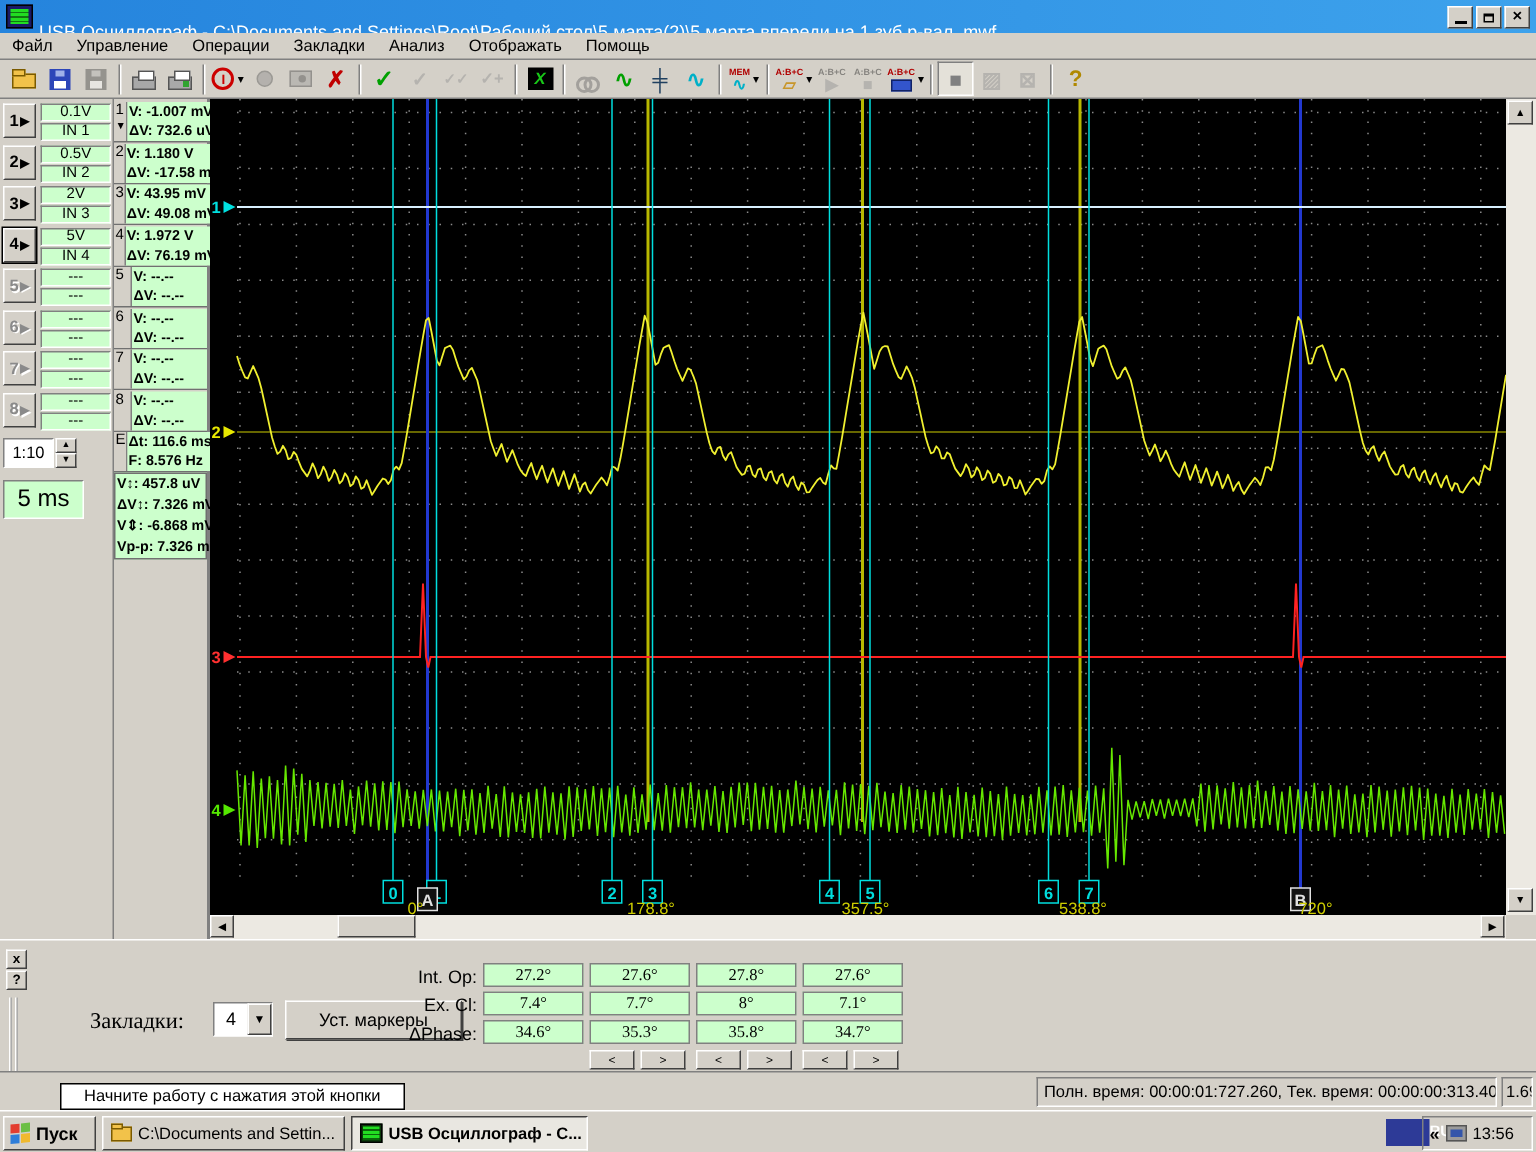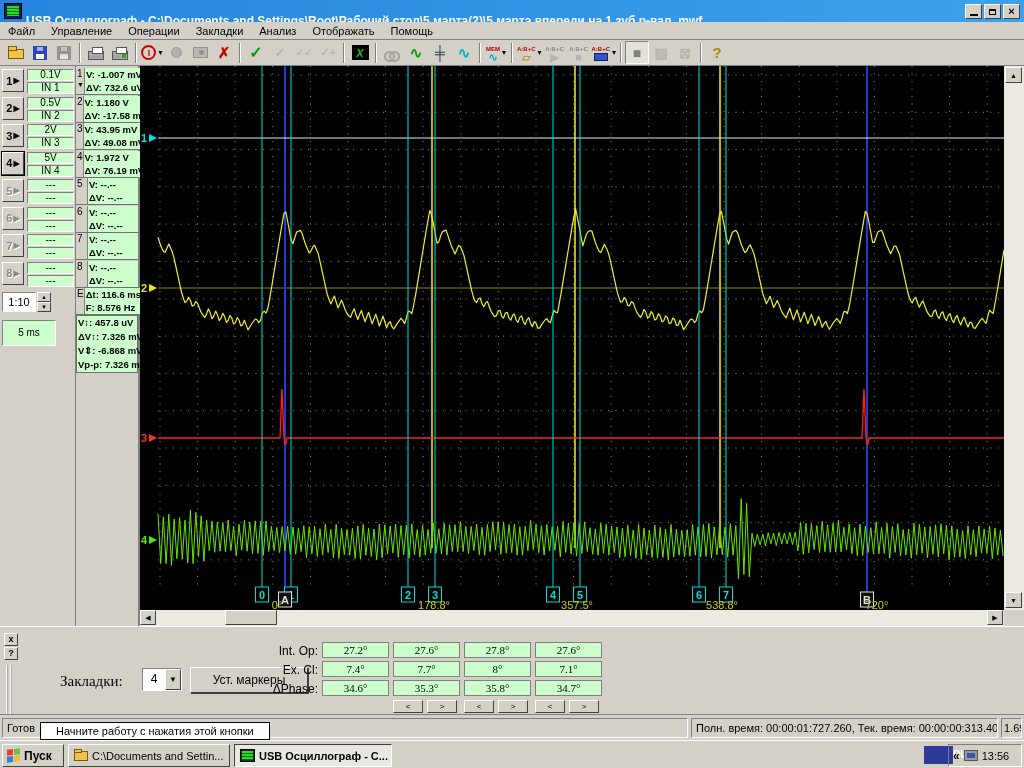--- a/index.html
+++ b/index.html
@@ -6,21 +6,21 @@
   *{box-sizing:border-box;}
   .screen{position:relative;width:1024px;height:768px;background:#d4d0c8;
     font-family:"Liberation Sans",sans-serif;font-size:11px;color:#000;overflow:hidden;}
   
   .titlebar{position:absolute;left:0;top:0;width:1024px;height:22px;
     background:linear-gradient(90deg,#2584dd,#3da2ec);display:flex;align-items:center;padding:0 2px;}
   .app-icon{width:18px;height:16px;margin:0 4px 0 2px;background:#1a1a66;border:1px solid #000;
     display:flex;align-items:center;justify-content:center;}
   .app-icon i{display:block;width:12px;height:10px;background:
     repeating-linear-gradient(180deg,#22dd22 0 2px,#117711 2px 3px);}
-  .title-text{color:#fff;font-weight:bold;font-size:12px;white-space:nowrap;overflow:hidden;flex:1;margin-top:20px;}
+  .title-text{color:#fff;font-weight:normal;font-size:12px;white-space:nowrap;overflow:hidden;flex:1;margin-top:20px;}
   .winbtns{display:flex;gap:2px;margin-right:2px;}
   .winbtn{width:17px;height:15px;background:#d4d0c8;border:1px solid;
     border-color:#fff #404040 #404040 #fff;display:flex;align-items:center;justify-content:center;
     font-size:11px;font-weight:bold;line-height:10px;}
   .winbtn .mini-line{width:8px;height:2px;background:#000;margin-top:8px;}
   .winbtn .mini-rest{width:7px;height:6px;border:1px solid #000;border-top:2px solid #000;margin-top:2px;}
   
   .menubar{position:absolute;left:0;top:22px;width:1024px;height:18px;display:flex;align-items:center;
     border-bottom:1px solid #808080;background:#d4d0c8;}
   .menu-item{padding:2px 8px;}
@@ -67,21 +67,21 @@
   .chvals{position:absolute;left:27px;top:0;width:47px;}
   .chval{height:12px;margin-top:1px;background:#ccffcc;border:1px solid;border-color:#808080 #fff #fff #808080;
     text-align:center;font-size:10px;line-height:10px;}
   .spinrow{position:absolute;left:2px;top:226px;width:60px;height:20px;display:flex;}
   .spintext{width:34px;height:20px;background:#fff;border:1px solid;border-color:#808080 #fff #fff #808080;
     text-align:center;line-height:18px;font-size:11px;}
   .spinarrows{display:flex;flex-direction:column;margin-left:1px;}
   .spinarrows b{width:14px;height:10px;background:#d4d0c8;border:1px solid;
     border-color:#fff #404040 #404040 #fff;font-size:6px;line-height:8px;text-align:center;}
   .timebox{position:absolute;left:2px;top:254px;width:54px;height:26px;background:#ccffcc;
-    border:1px solid;border-color:#808080 #fff #fff #808080;text-align:center;line-height:24px;font-size:10px;}
+    border:1px solid;border-color:#808080 #fff #fff #808080;text-align:center;line-height:24px;font-size:16px;}
   .measpanel{position:absolute;left:76px;top:0;width:64px;height:560px;background:#d4d0c8;border-right:2px solid #808080;}
   .mrow{position:absolute;left:0;width:62px;height:27px;display:flex;border-bottom:1px solid #707070;}
   .mnum{width:12px;background:#d4d0c8;border-right:1px solid #808080;font-size:10px;padding-left:1px;line-height:11px;}
   .mvals{flex:1;background:#ccffcc;font-size:9.5px;font-weight:bold;line-height:13px;padding:0 1px;white-space:nowrap;}
   .mstats{position:absolute;left:0;top:249px;width:62px;height:58px;background:#ccffcc;
     border:1px solid #707070;font-size:9.5px;font-weight:bold;line-height:14px;padding:0 1px;white-space:nowrap;}
   
   .plot{position:absolute;left:140px;top:0;width:884px;height:560px;}
   .plot svg{position:absolute;left:0;top:0;}
   .vscroll{position:absolute;left:864px;top:0;width:20px;height:544px;background:#ece9e2;}
@@ -502,21 +502,20 @@
     <span class="cyl-label">Закладки:</span>
     <span class="cyl-select">
       <span>4</span>
       <b>▼</b>
     </span>
     <span class="set-markers">Уст. маркеры</span>
     <span id="ptable"><span class="ptable-label" style="left: 248px; top: 17px;">Int. Op:</span><span class="ptable-cell" style="left: 322px; top: 15px;">27.2°</span><span class="ptable-cell" style="left: 393px; top: 15px;">27.6°</span><span class="ptable-cell" style="left: 464px; top: 15px;">27.8°</span><span class="ptable-cell" style="left: 535px; top: 15px;">27.6°</span><span class="ptable-label" style="left: 248px; top: 36px;">Ex. Cl:</span><span class="ptable-cell" style="left: 322px; top: 34px;">7.4°</span><span class="ptable-cell" style="left: 393px; top: 34px;">7.7°</span><span class="ptable-cell" style="left: 464px; top: 34px;">8°</span><span class="ptable-cell" style="left: 535px; top: 34px;">7.1°</span><span class="ptable-label" style="left: 248px; top: 55px;">ΔPhase:</span><span class="ptable-cell" style="left: 322px; top: 53px;">34.6°</span><span class="ptable-cell" style="left: 393px; top: 53px;">35.3°</span><span class="ptable-cell" style="left: 464px; top: 53px;">35.8°</span><span class="ptable-cell" style="left: 535px; top: 53px;">34.7°</span><span class="pager" style="left: 393px; top: 73px;">&lt;</span><span class="pager" style="left: 427px; top: 73px;">&gt;</span><span class="pager" style="left: 464px; top: 73px;">&lt;</span><span class="pager" style="left: 498px; top: 73px;">&gt;</span><span class="pager" style="left: 535px; top: 73px;">&lt;</span><span class="pager" style="left: 569px; top: 73px;">&gt;</span></span>
   </div>
 
   <div class="statusbar">
-    <span class="scell" style="left:2px;width:686px">Готов</span>
     <span class="scell" style="left:691px;width:307px">Полн. время: 00:00:01:727.260, Тек. время: 00:00:00:313.400</span>
     <span class="scell" style="left:1001px;width:21px;padding:3px 2px">1.69</span>
     <span class="tooltip">Начните работу с нажатия этой кнопки</span>
   </div>
 
   <div class="taskbar">
     <span class="startbtn">
       <span class="winflag">
           <i></i>
           <i></i>

